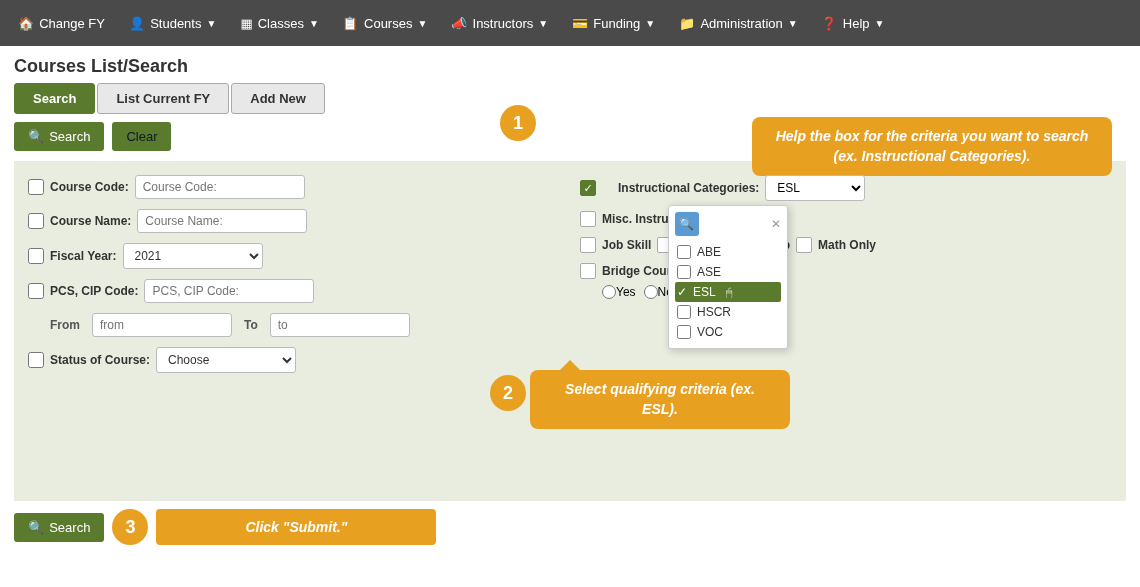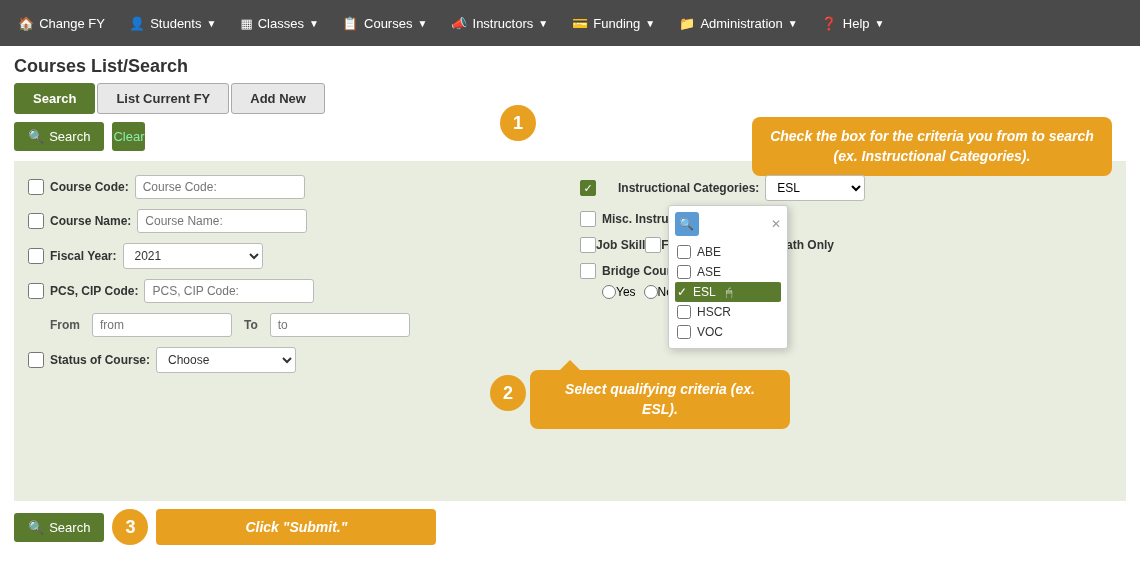--- a/index.html
+++ b/index.html
@@ -74,23 +74,23 @@
       padding: 7px 14px;
       border-radius: 3px;
       cursor: pointer;
       font-size: 13px;
       display: flex;
       align-items: center;
       gap: 5px;
     }
     .btn-clear {
       background: #5a7a2e;
-      color: #86efac;
+      color: #0f172a;
       border: none;
-      padding: 7px 1px;
+      padding: 7px 14px;
       border-radius: 3px;
       cursor: pointer;
       font-size: 13px;
     }
 
     
     .main-content {
       background: #e8ede0;
       margin: 0 14px;
       padding: 14px;
@@ -241,20 +241,21 @@
       border: 1px solid #aaa;
       background: #fff;
       display: inline-block;
       border-radius: 2px;
     }
 
     
     .skills-row {
       display: flex;
       align-items: center;
+      gap: 6px;
       margin-bottom: 10px;
       flex-wrap: wrap;
     }
 
     
     .bridge-row {
       display: flex;
       align-items: center;
       gap: 6px;
       margin-bottom: 6px;
@@ -457,21 +458,21 @@
       <label class="form-label">Status of Course:</label>
       <select class="form-select">
         <option>Choose</option>
       </select>
     </div>
 
   </div>
 
   <div class="right-col" style="position:relative;">
 
-    <div class="tooltip-1" style="position:absolute; top:-58px; right:0;">Check the box for the criteria you from to search (ex. Instructional Categories).</div>
+    <div class="tooltip-1" style="position:absolute; top:-58px; right:0;">Help the box for the criteria you want to search (ex. Instructional Categories).</div>
     <div class="circle-badge badge-1" style="position:absolute; top:-70px; left:-80px;">1</div>
 
     <div class="instr-cat-row" style="position:relative;">
       <div class="checked-box">✓</div>
       <label class="instr-label">Instructional Categories:</label>
       <select class="dropdown-select">
         <option>ESL</option>
       </select>
 
       <div class="dropdown-popup">

